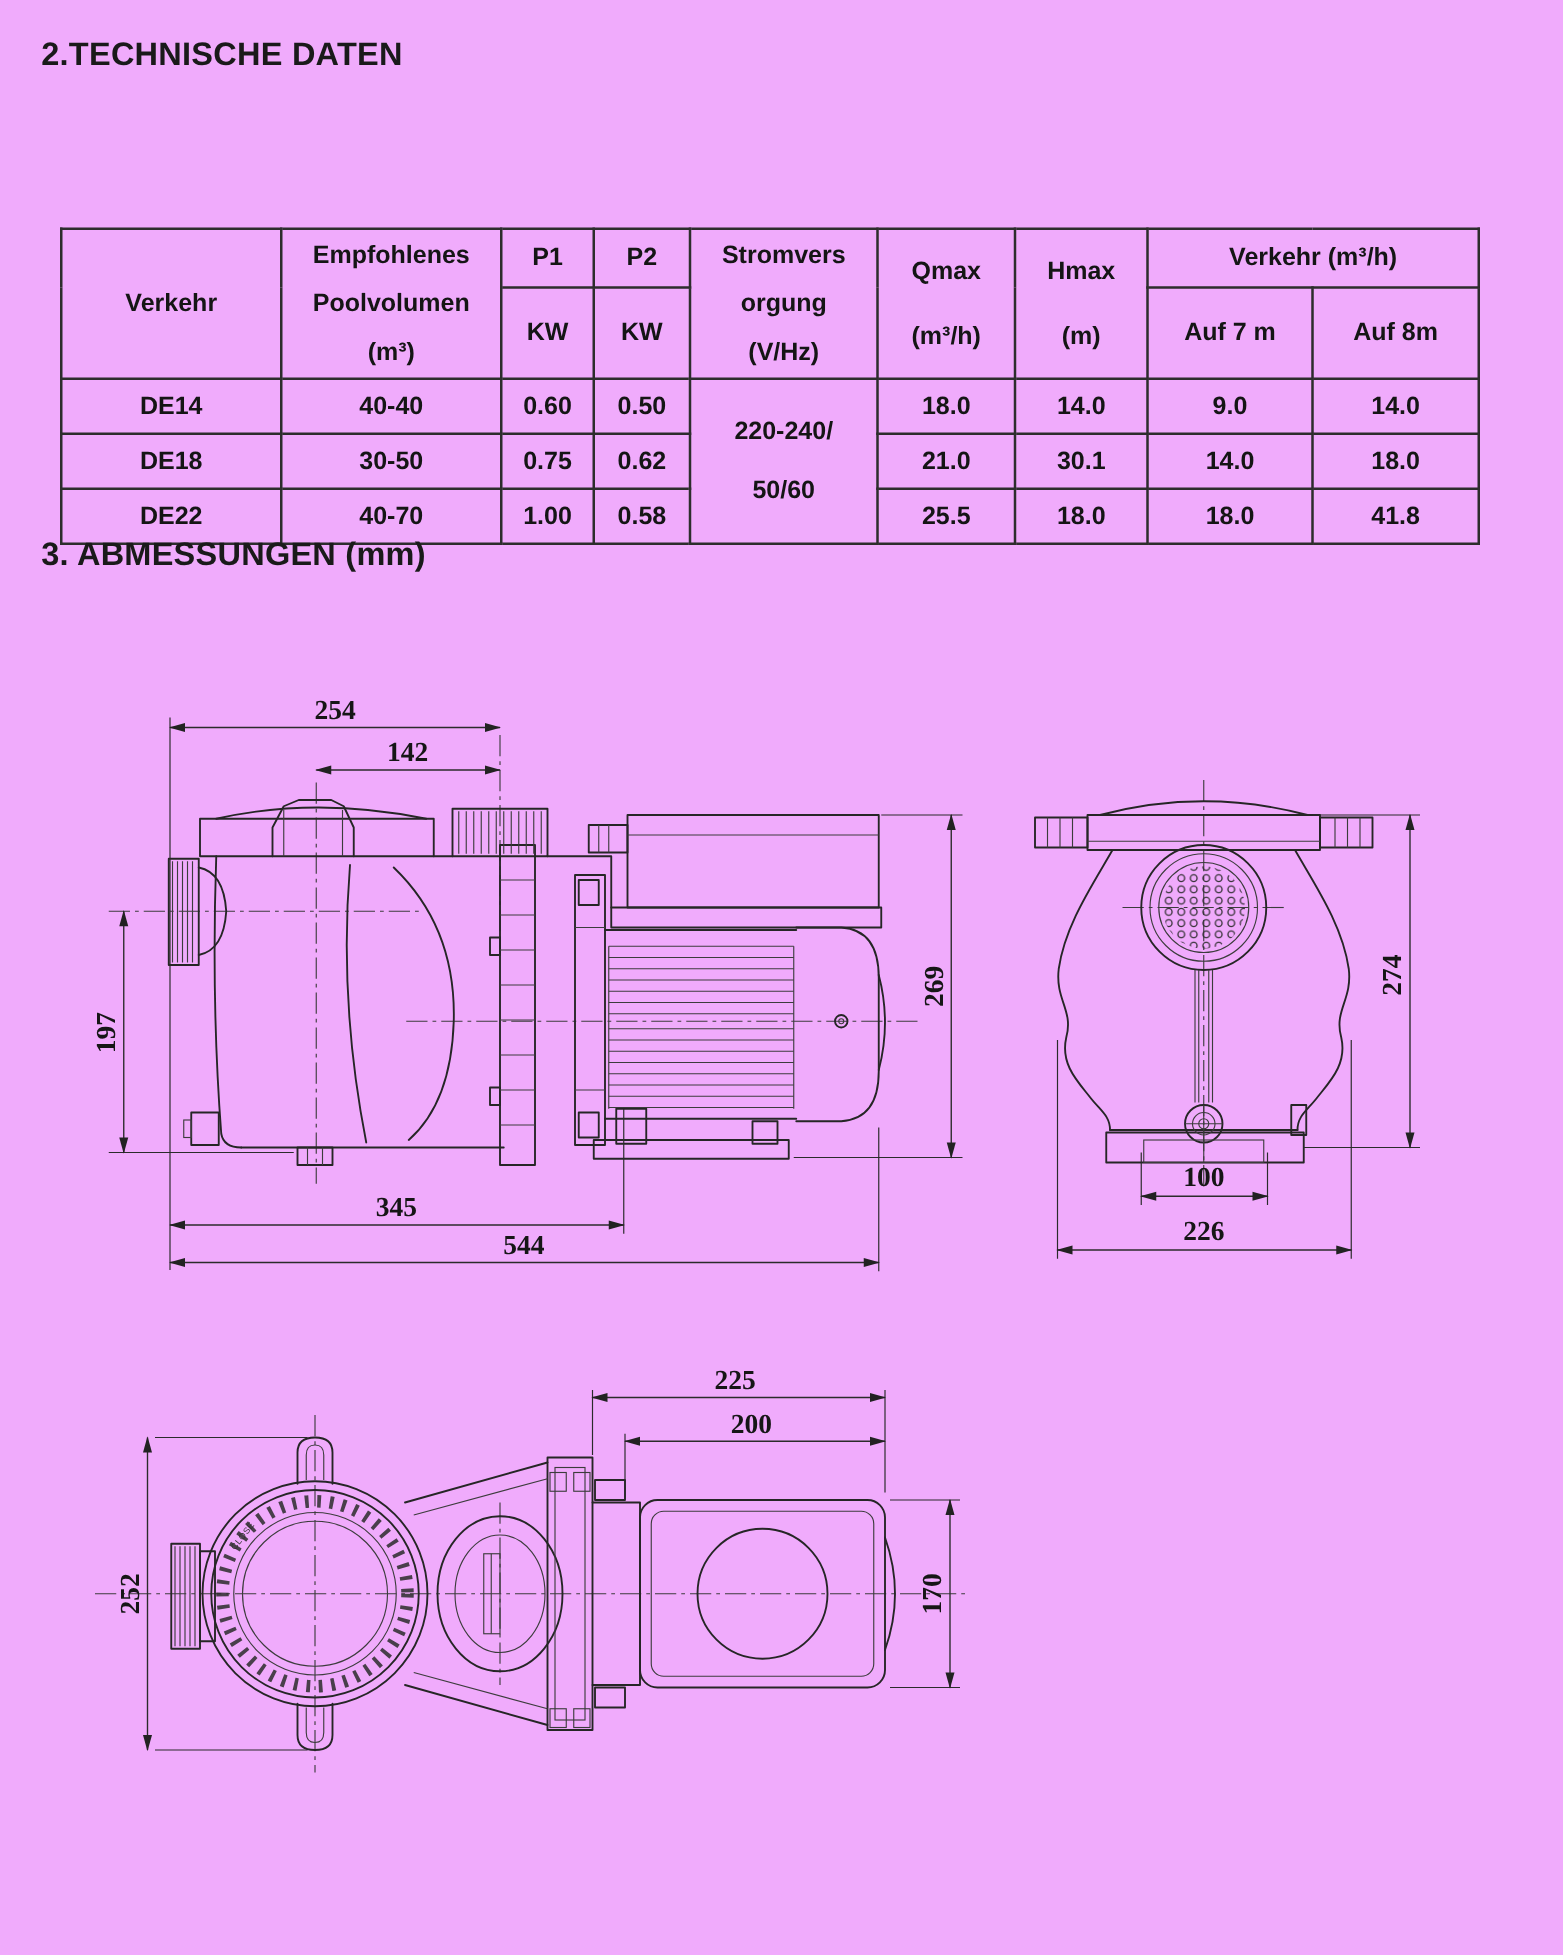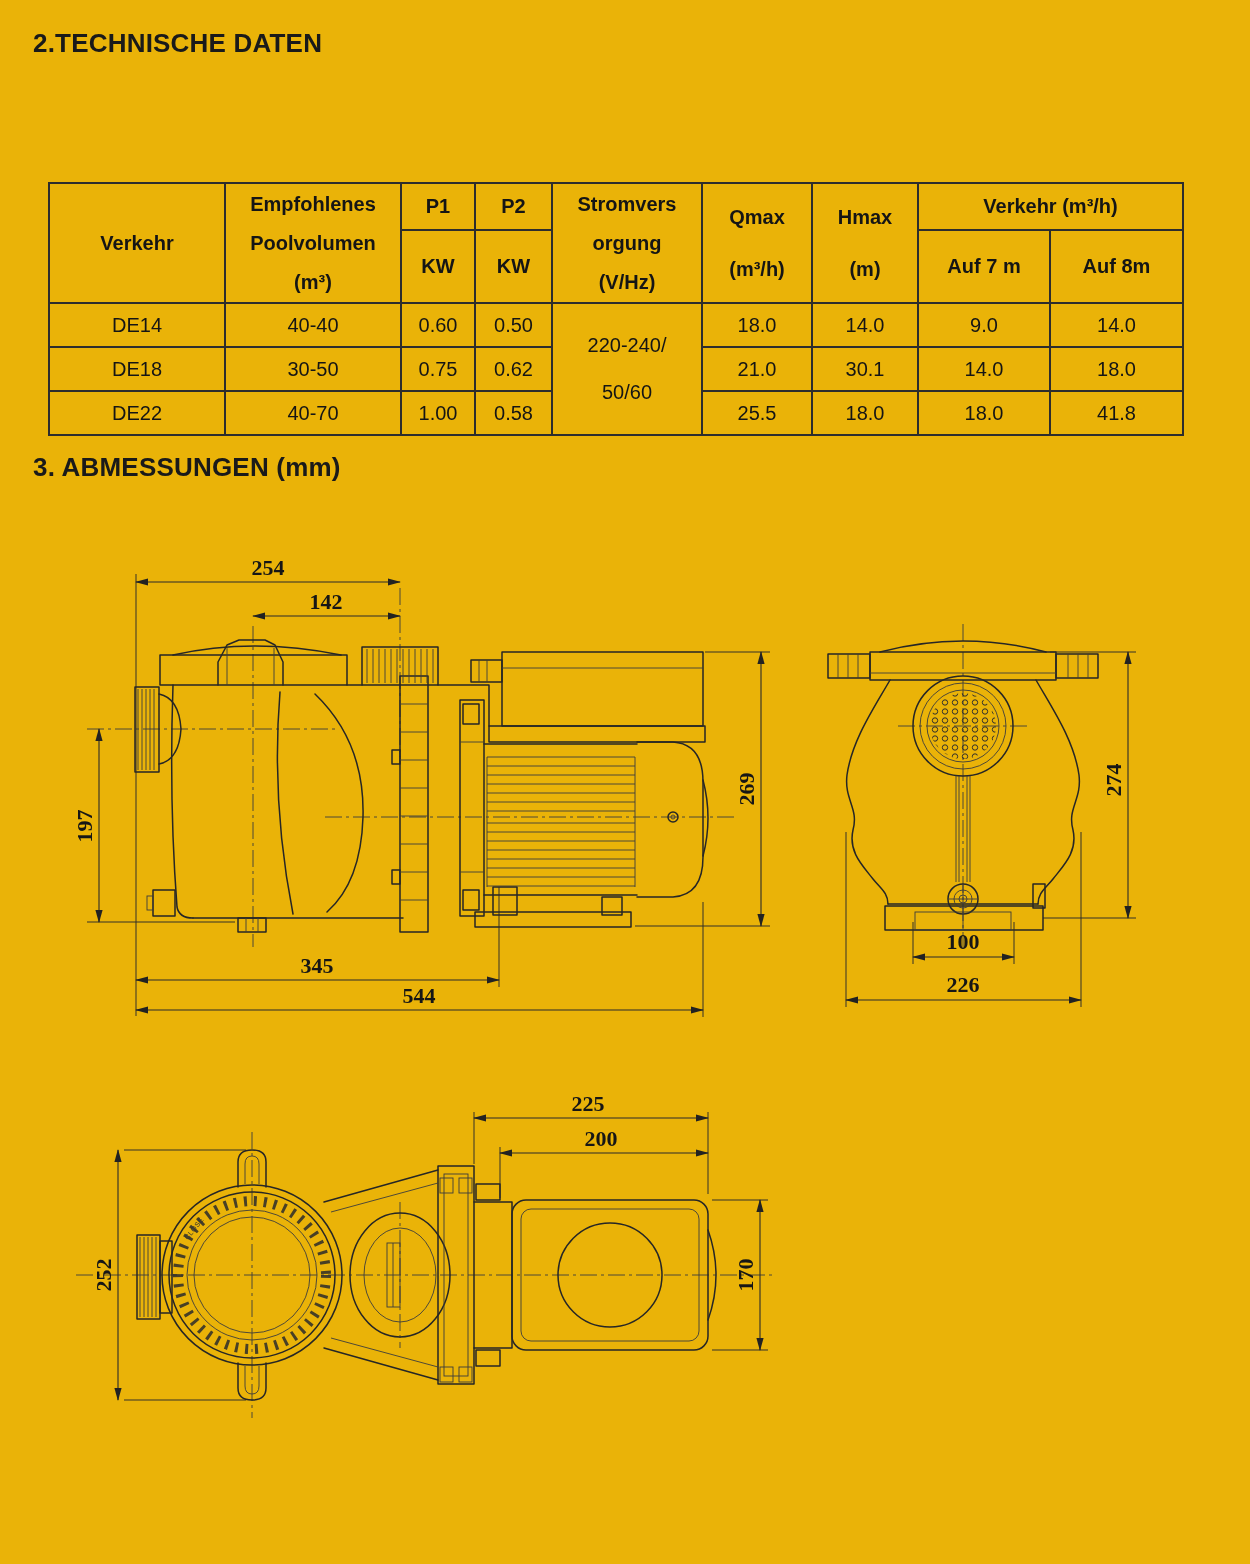--- a/index.html
+++ b/index.html
@@ -1,26 +1,26 @@
 <!DOCTYPE html>
 <html><head>
 <meta charset="utf-8">
 <style>
   html,body{margin:0;padding:0;background:#fff;}
-  .page{position:relative;width:1250px;height:1564px;background:#eab308;
+  .page{position:relative;width:1250px;height:1564px;background:#f0abfc;
         font-family:"Liberation Sans",sans-serif;color:#111;overflow:hidden;}
   .heading{position:absolute;font-size:26px;font-weight:bold;color:#1a1a1a;letter-spacing:.2px;white-space:nowrap;}
   .h2pos{left:33px;top:28px;}
-  .h3pos{left:33px;top:452px;}
+  .h3pos{left:33px;top:428px;}
 
   table.spec{position:absolute;left:48px;top:182px;width:1134px;border-collapse:collapse;table-layout:fixed;}
   table.spec td{border:2px solid #2d2d2d;text-align:center;vertical-align:middle;
                 font-size:20px;color:#151515;padding:0;overflow:hidden;}
   td.b{font-weight:bold;}
-  tr.r1{height:47px;} tr.r2{height:73px;} tr.rd{height:44px;}
+  tr.r1{height:47px;} tr.r2{height:73px;} tr.rd{height:44px;font-weight:bold;}
   .lh39{line-height:39px;} .lh52{line-height:52px;} .lh47{line-height:47px;}
 
   .dwg{position:absolute;}
   .dwg .ol{stroke:#262626;stroke-width:1.5;fill:none;stroke-linejoin:round;stroke-linecap:round;}
   .dwg .thin{stroke:#3c3c3c;stroke-width:.9;fill:none;}
   .dwg .cl{stroke:#3c3c3c;stroke-width:.9;fill:none;stroke-dasharray:17 4 3 4;}
   .dwg .ext{stroke:#2b2b2b;stroke-width:.95;fill:none;}
   .dwg .dim{stroke:#2b2b2b;stroke-width:1.1;fill:none;}
   .dwg text.dl{font-family:"Liberation Serif",serif;font-size:22px;font-weight:bold;fill:#161616;}
   .dwg text.tiny{font-family:"Liberation Sans",sans-serif;font-size:7px;fill:#333;letter-spacing:.5px;}

